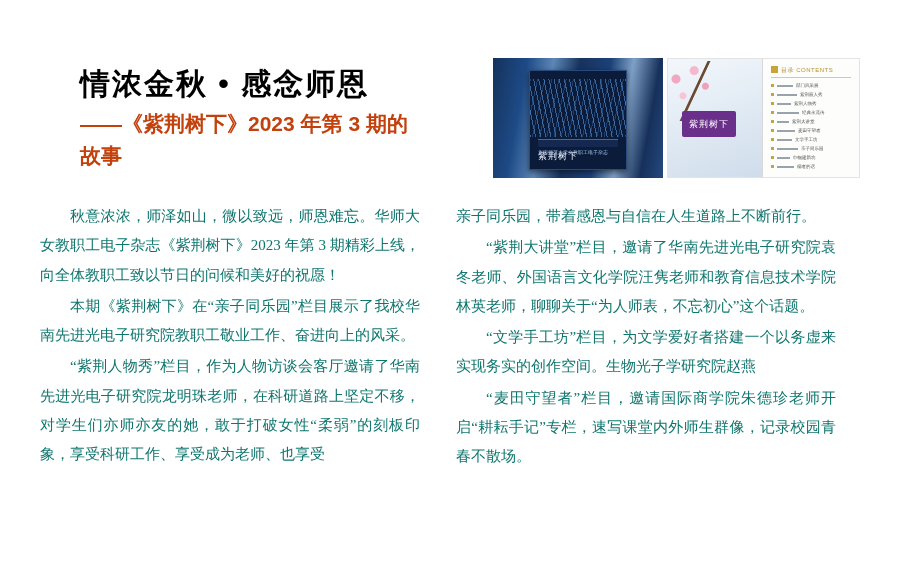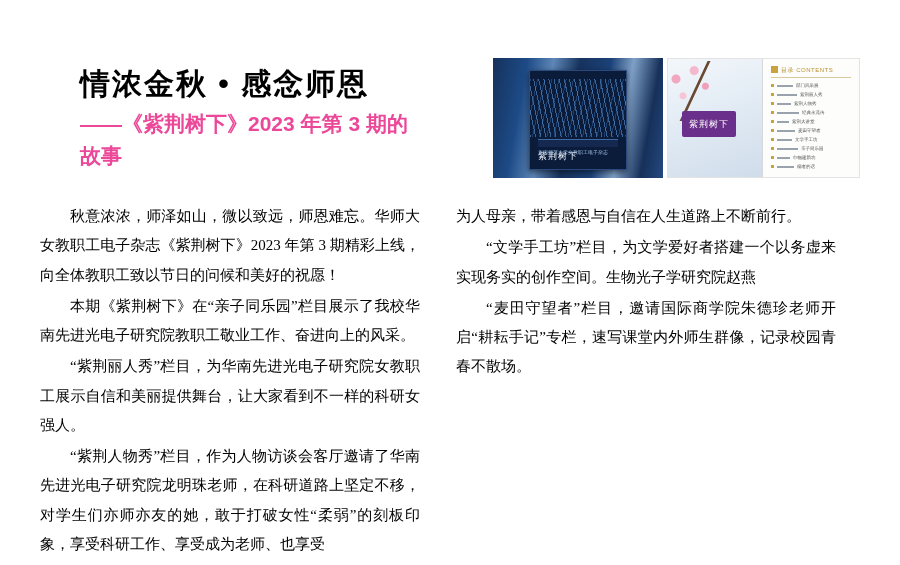--- a/index.html
+++ b/index.html
@@ -42,21 +42,21 @@
     letter-spacing: 2px;
     color: #000000;
     line-height: 1.25;
     margin: 0;
     white-space: nowrap;
   }
   .sub-title {
     font-family: "Liberation Sans", "DejaVu Sans", sans-serif;
     font-size: 21px;
     font-weight: bold;
-    color: #ec4899;
+    color: #c2410c;
     line-height: 1.5;
     margin: 6px 0 0 0;
     max-width: 330px;
   }
   .images {
     display: flex;
     flex-direction: row;
     gap: 4px;
     margin-left: auto;
     padding-top: 4px;
@@ -221,21 +221,21 @@
     display: flex;
     flex-direction: row;
     gap: 36px;
     margin-top: 16px;
   }
   .col {
     width: 380px;
     font-size: 15px;
     line-height: 1.95;
     text-align: justify;
-    color: #000000;
+    color: #0f766e;
     font-family: "Liberation Serif", "DejaVu Serif", serif;
   }
   .col p {
     margin: 0 0 2px 0;
     text-indent: 2em;
   }
 </style>
 </head>
 <body>
 
@@ -328,25 +328,25 @@
       </div>
 
     </div>
   </div>
 
   <div class="body-cols">
 
     <div class="col">
       <p>秋意浓浓，师泽如山，微以致远，师恩难忘。华师大女教职工电子杂志《紫荆树下》2023 年第 3 期精彩上线，向全体教职工致以节日的问候和美好的祝愿！</p>
       <p>本期《紫荆树下》在“亲子同乐园”栏目展示了我校华南先进光电子研究院教职工敬业工作、奋进向上的风采。</p>
-      <p>“紫荆丽人秀”栏目，为华南先进光电子研究院女教职工展示自信和美丽提供舞台，让大家看到不一样的科研女强人。</p>
       <p>“紫荆人物秀”栏目，作为人物访谈会客厅邀请了华南先进光电子研究院龙明珠老师，在科研道路上坚定不移，对学生们亦师亦友的她，敢于打破女性“柔弱”的刻板印象，享受科研工作、享受成为老师、也享受</p>
     </div>
 
     <div class="col">
-      <p style="text-indent:0">为人母亲，带着感恩与自信在人生道路上不断前行。</p>
+      <p style="text-indent:0">亲子同乐园，带着感恩与自信在人生道路上不断前行。</p>
+      <p>“紫荆大讲堂”栏目，邀请了华南先进光电子研究院袁冬老师、外国语言文化学院汪隽老师和教育信息技术学院林英老师，聊聊关于“为人师表，不忘初心”这个话题。</p>
       <p>“文学手工坊”栏目，为文学爱好者搭建一个以务虚来实现务实的创作空间。生物光子学研究院赵燕</p>
       <p>“麦田守望者”栏目，邀请国际商学院朱德珍老师开启“耕耘手记”专栏，速写课堂内外师生群像，记录校园青春不散场。</p>
     </div>
 
   </div>
 
 </div>
 
 </body></html>

